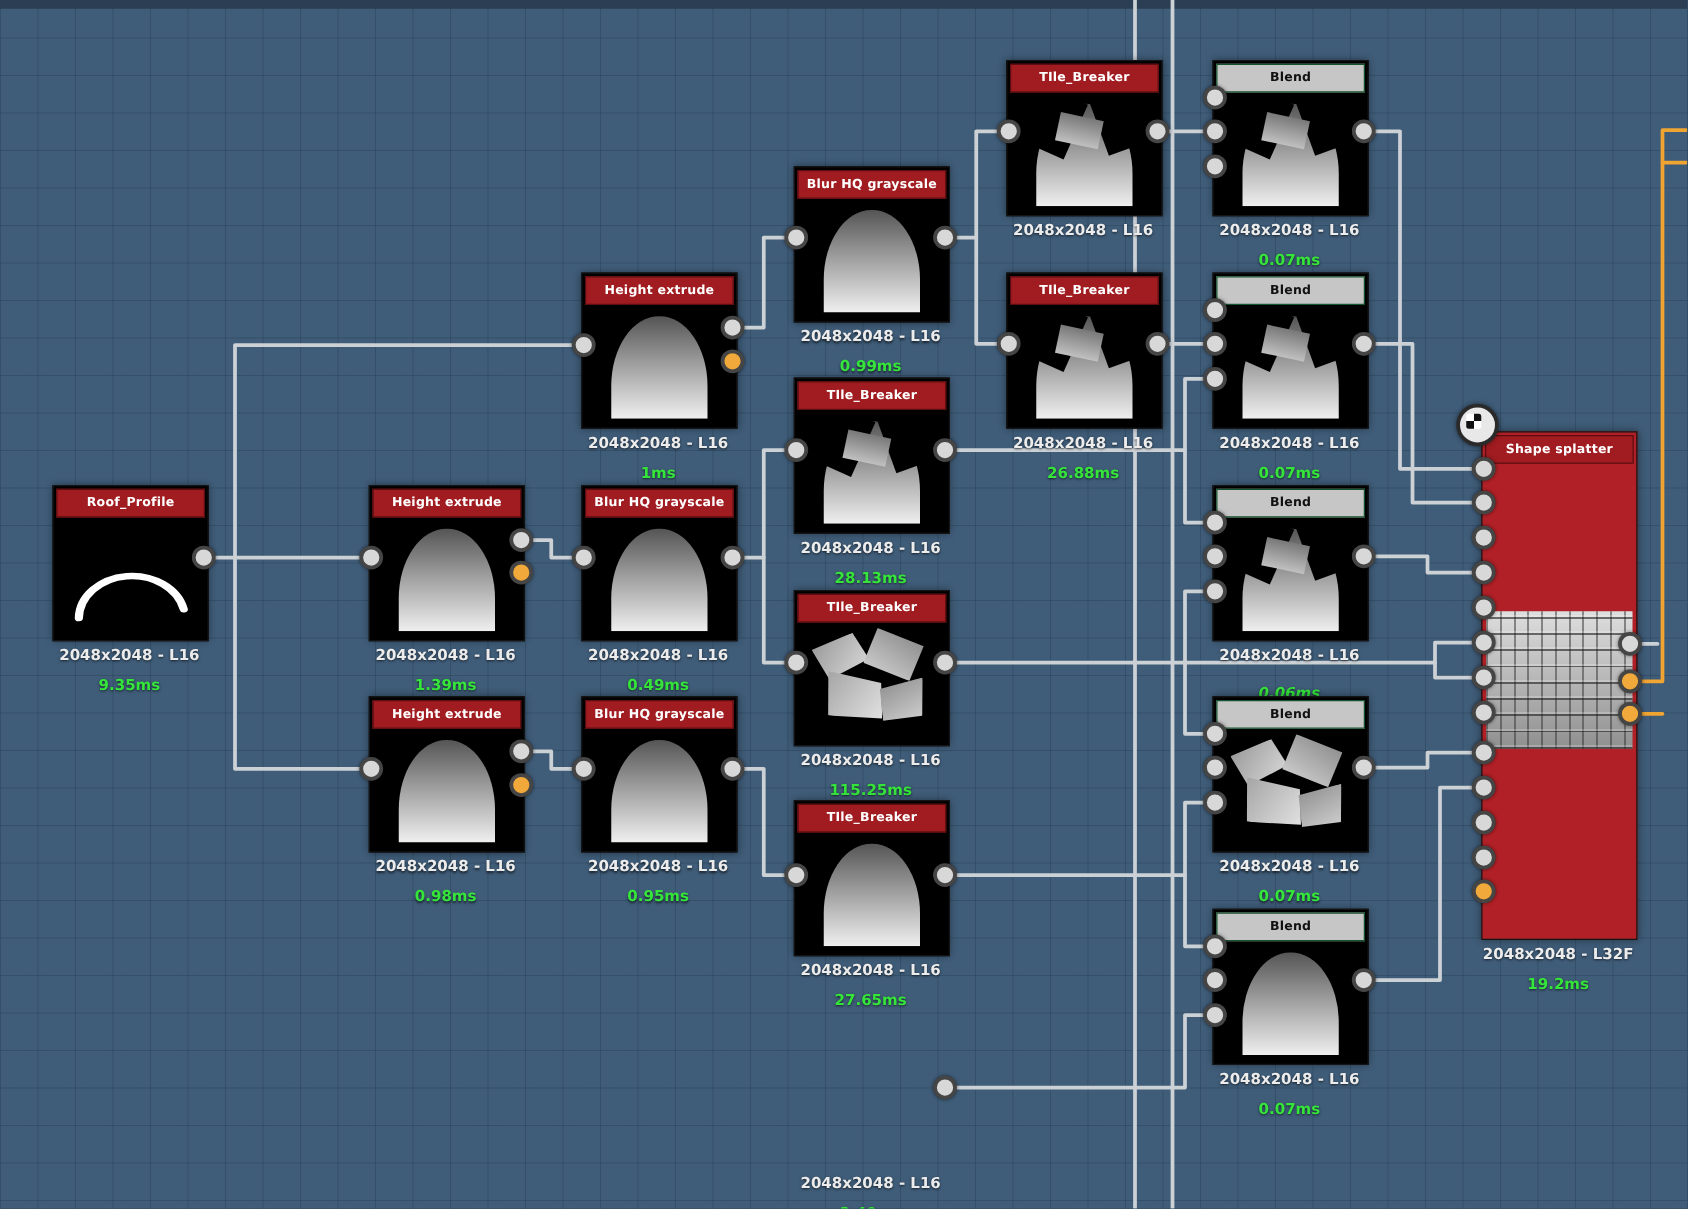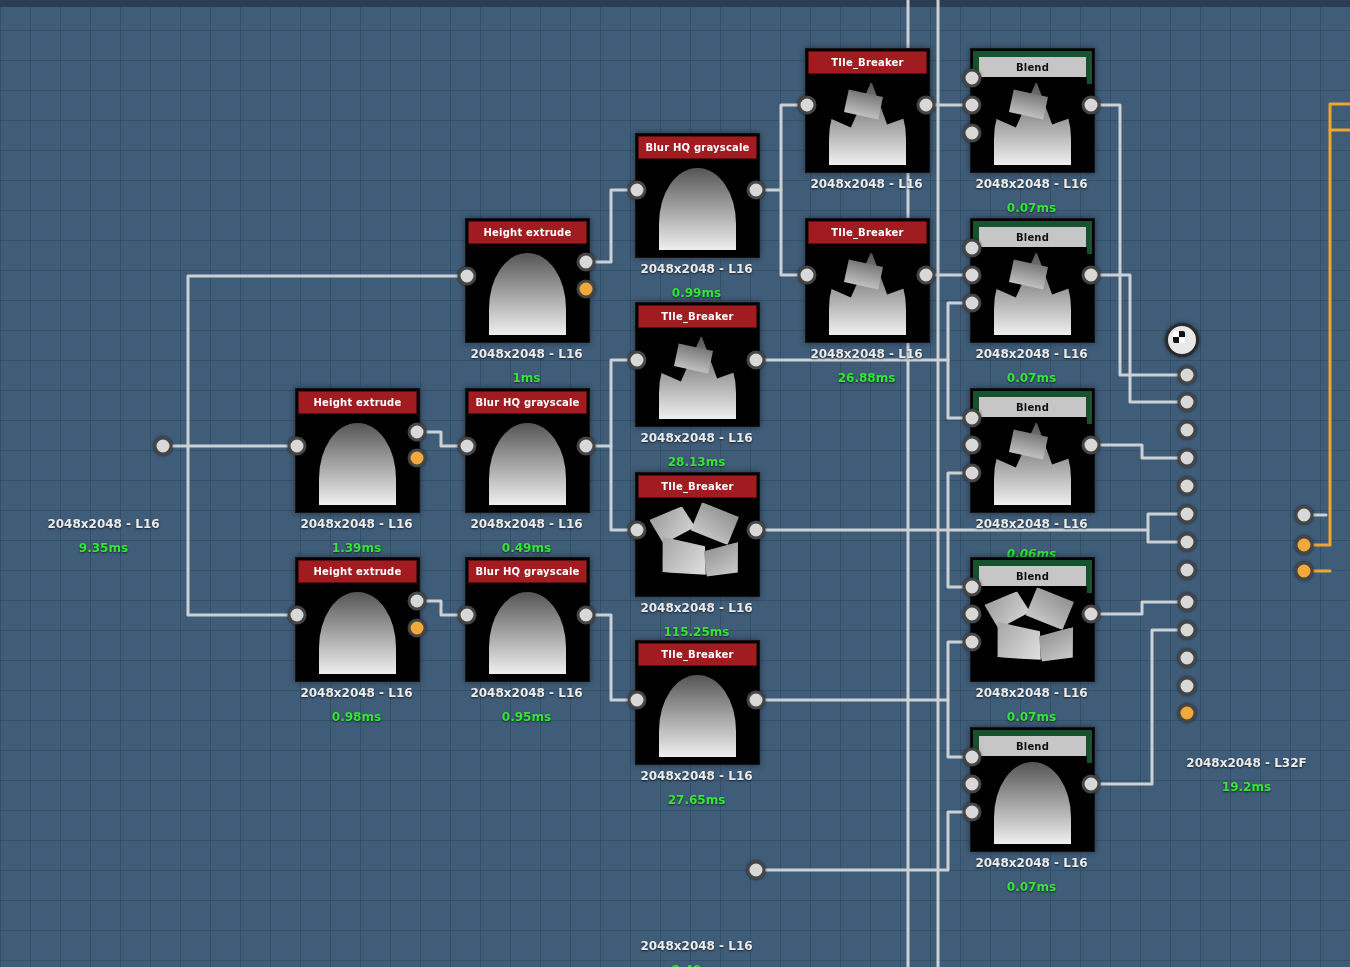--- a/index.html
+++ b/index.html
@@ -14,21 +14,21 @@
   }
   .top-strip{position:absolute;top:0;left:0;right:0;height:7px;background:#2b3e53;z-index:0;}
   #wires{position:absolute;left:0;top:0;z-index:1;}
   .wire{fill:none;stroke:#ccd1d6;stroke-width:3;stroke-linejoin:round;stroke-linecap:round;}
   .wire.orange{stroke:#f0a431;}
 
   .node{position:absolute;z-index:2;background:#000;border:1px solid #141414;box-shadow:0 0 6px rgba(0,0,0,.45);}
   .node-header{height:21px;margin:2px;display:flex;align-items:center;justify-content:center;
     font-size:10px;font-weight:bold;letter-spacing:.2px;}
   .node-header.red{background:#a01c20;color:#fff;border:1px solid #5e0e10;}
-  .node-header.gray{background:#c6c6c6;color:#111;border:6px solid #14532d;}
+  .node-header.gray{background:#c6c6c6;color:#111;border:1px solid #14532d;}
   .node-thumb{position:absolute;left:7px;right:7px;top:28px;bottom:7px;background:#000;overflow:hidden;}
   .node-thumb i{display:block;}
 
   
   .arch{position:absolute;left:15%;right:15%;top:7%;bottom:0;
     background:linear-gradient(to bottom,#555 0%,#9c9c9c 45%,#efefef 100%);
     border-radius:50% 50% 0 0/68% 68% 0 0;}
   .c1{position:absolute;left:-6%;top:-8%;width:52%;height:55%;background:#000;transform:rotate(24deg);}
   .c2{position:absolute;right:-8%;top:-4%;width:48%;height:50%;background:#000;transform:rotate(-20deg);}
   .c3{position:absolute;left:30%;top:18%;width:32%;height:26%;background:linear-gradient(#787878,#c0c0c0);transform:rotate(12deg);}
@@ -104,20 +104,30 @@
       <polyline points="1091,445 1142,445 1142,458 1187,458" class="wire"></polyline>
       <polyline points="1091,614 1142,614 1142,602 1187,602" class="wire"></polyline>
       <polyline points="1091,784 1152,784 1152,630 1187,630" class="wire"></polyline>
       <polyline points="908,0 908,967" class="wire"></polyline>
       <polyline points="938,0 938,967" class="wire"></polyline>
       <polyline points="1304,515 1326,515" class="wire"></polyline>
       <polyline points="1304,545 1330,545 1330,104 1349,104" class="wire orange"></polyline>
       <polyline points="1330,130 1349,130" class="wire orange"></polyline>
       <polyline points="1304,571 1330,571" class="wire orange"></polyline>
     </svg>
+<div class="node" style="left: 42px; top: 388px; width: 123px; height: 123px;">
+      <div class="node-header red">
+        <span>Roof_Profile</span>
+      </div>
+      <div class="node-thumb">
+        <svg class="roof-svg" viewBox="0 0 100 100" preserveAspectRatio="none">
+          <path d="M12 88 A 39 39 0 0 1 89 80" fill="none" stroke="#ffffff" stroke-width="6" stroke-linecap="round"></path>
+        </svg>
+      </div>
+    </div>
     <div class="node-caption" style="left: 8.5px; top: 517px; width: 190px;">2048x2048 - L16</div>
     <div class="node-time" style="left: 8.5px; top: 541px; width: 190px;">9.35ms</div>
     <div class="node" style="left: 465px; top: 218px; width: 123px; height: 123px;">
       <div class="node-header red">
         <span>Height extrude</span>
       </div>
       <div class="node-thumb">
         <i class="arch"></i>
       </div>
     </div>
@@ -292,20 +302,26 @@
     <div class="node" style="left: 970px; top: 727px; width: 123px; height: 123px;">
       <div class="node-header gray">
         <span>Blend</span>
       </div>
       <div class="node-thumb">
         <i class="arch"></i>
       </div>
     </div>
     <div class="node-caption" style="left: 936.5px; top: 856px; width: 190px;">2048x2048 - L16</div>
     <div class="node-time" style="left: 936.5px; top: 880px; width: 190px;">0.07ms</div>
+    <div class="node splatter" style="left: 1185px; top: 345px; width: 123px; height: 405px;">
+      <div class="node-header red">
+        <span>Shape splatter</span>
+      </div>
+      <div class="splatter-band" style="top: 143px; height: 110px;"></div>
+    </div>
     <div class="node-caption" style="left: 1151.5px; top: 756px; width: 190px;">2048x2048 - L32F</div>
     <div class="node-time" style="left: 1151.5px; top: 780px; width: 190px;">19.2ms</div>
     <div class="connector" style="left: 163px; top: 446px;"></div>
     <div class="connector" style="left: 467px; top: 276px;"></div>
     <div class="connector" style="left: 586px; top: 262px;"></div>
     <div class="connector orange" style="left: 586px; top: 289px;"></div>
     <div class="connector" style="left: 297px; top: 446px;"></div>
     <div class="connector" style="left: 417px; top: 432px;"></div>
     <div class="connector orange" style="left: 417px; top: 458px;"></div>
     <div class="connector" style="left: 297px; top: 615px;"></div>

